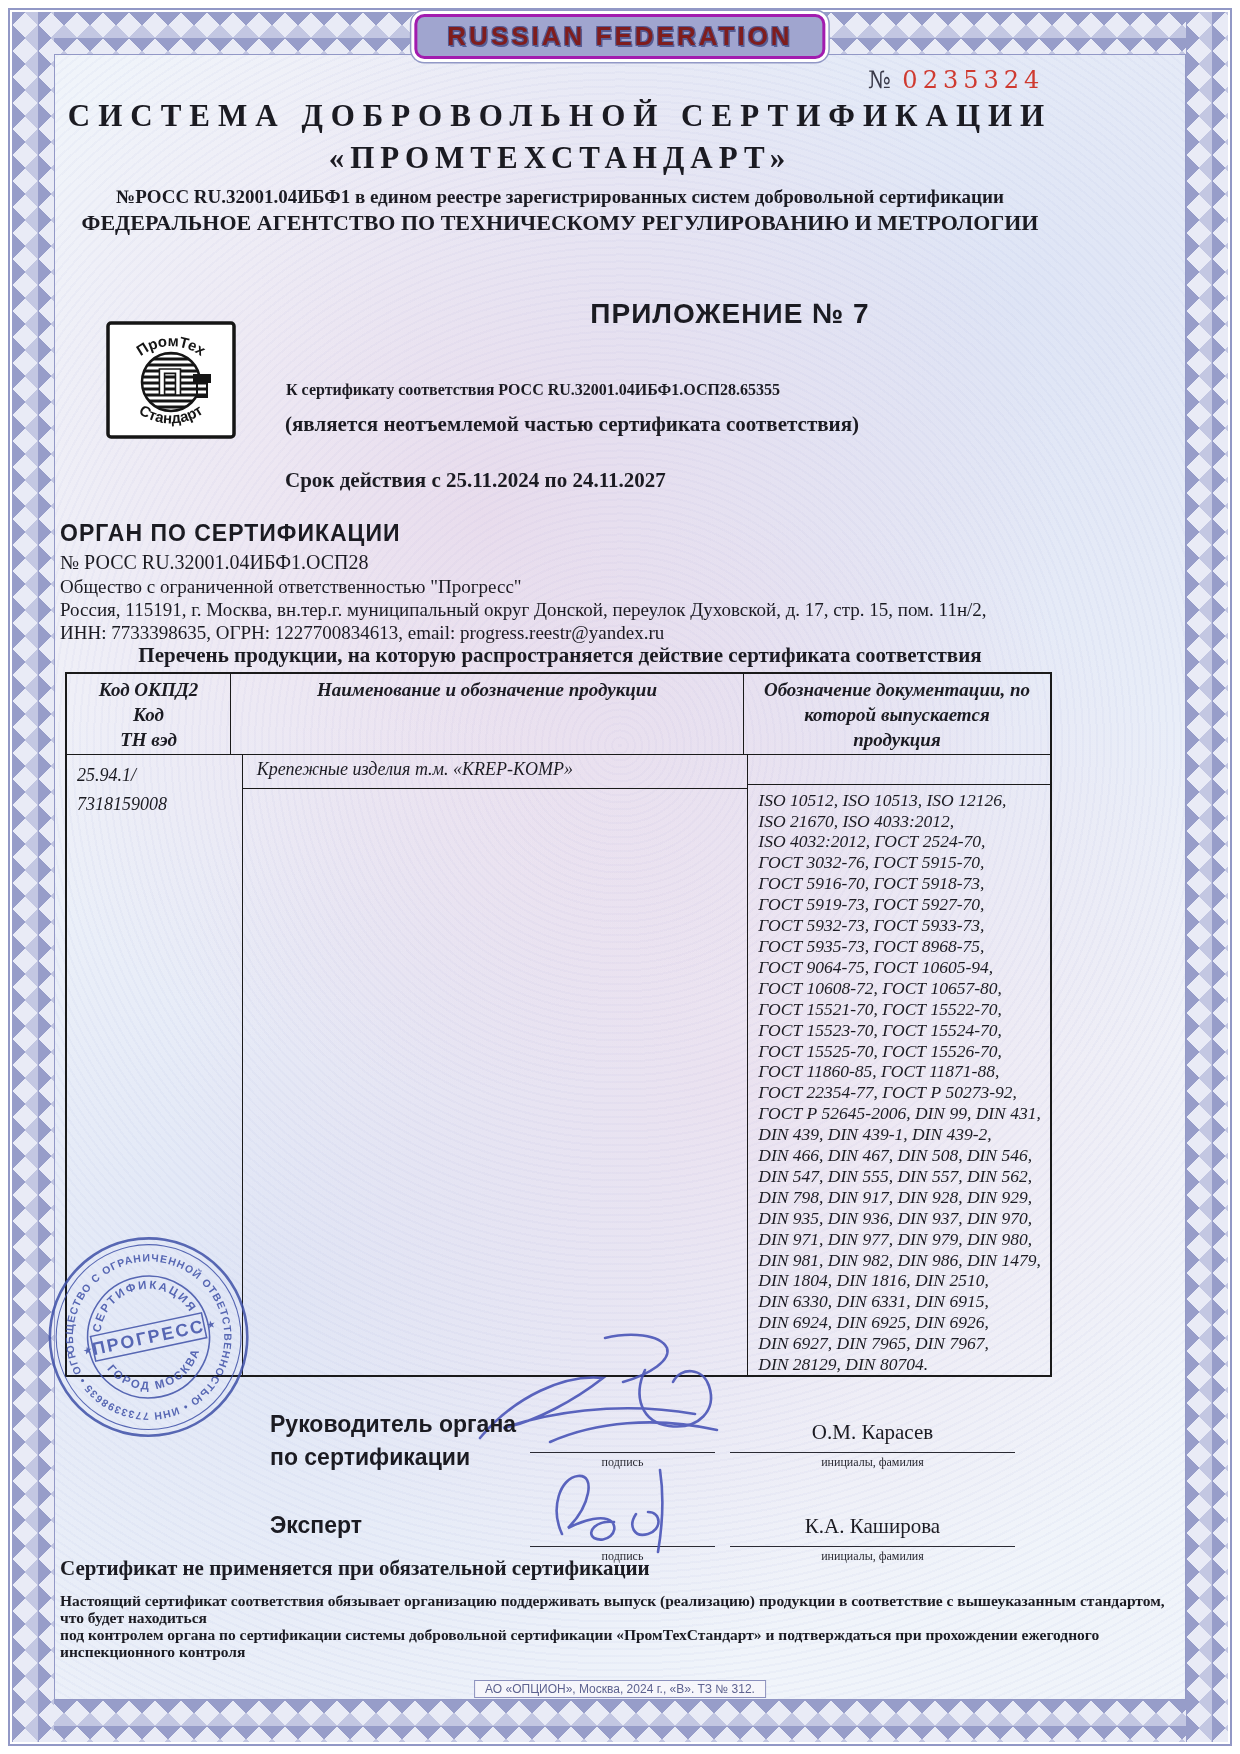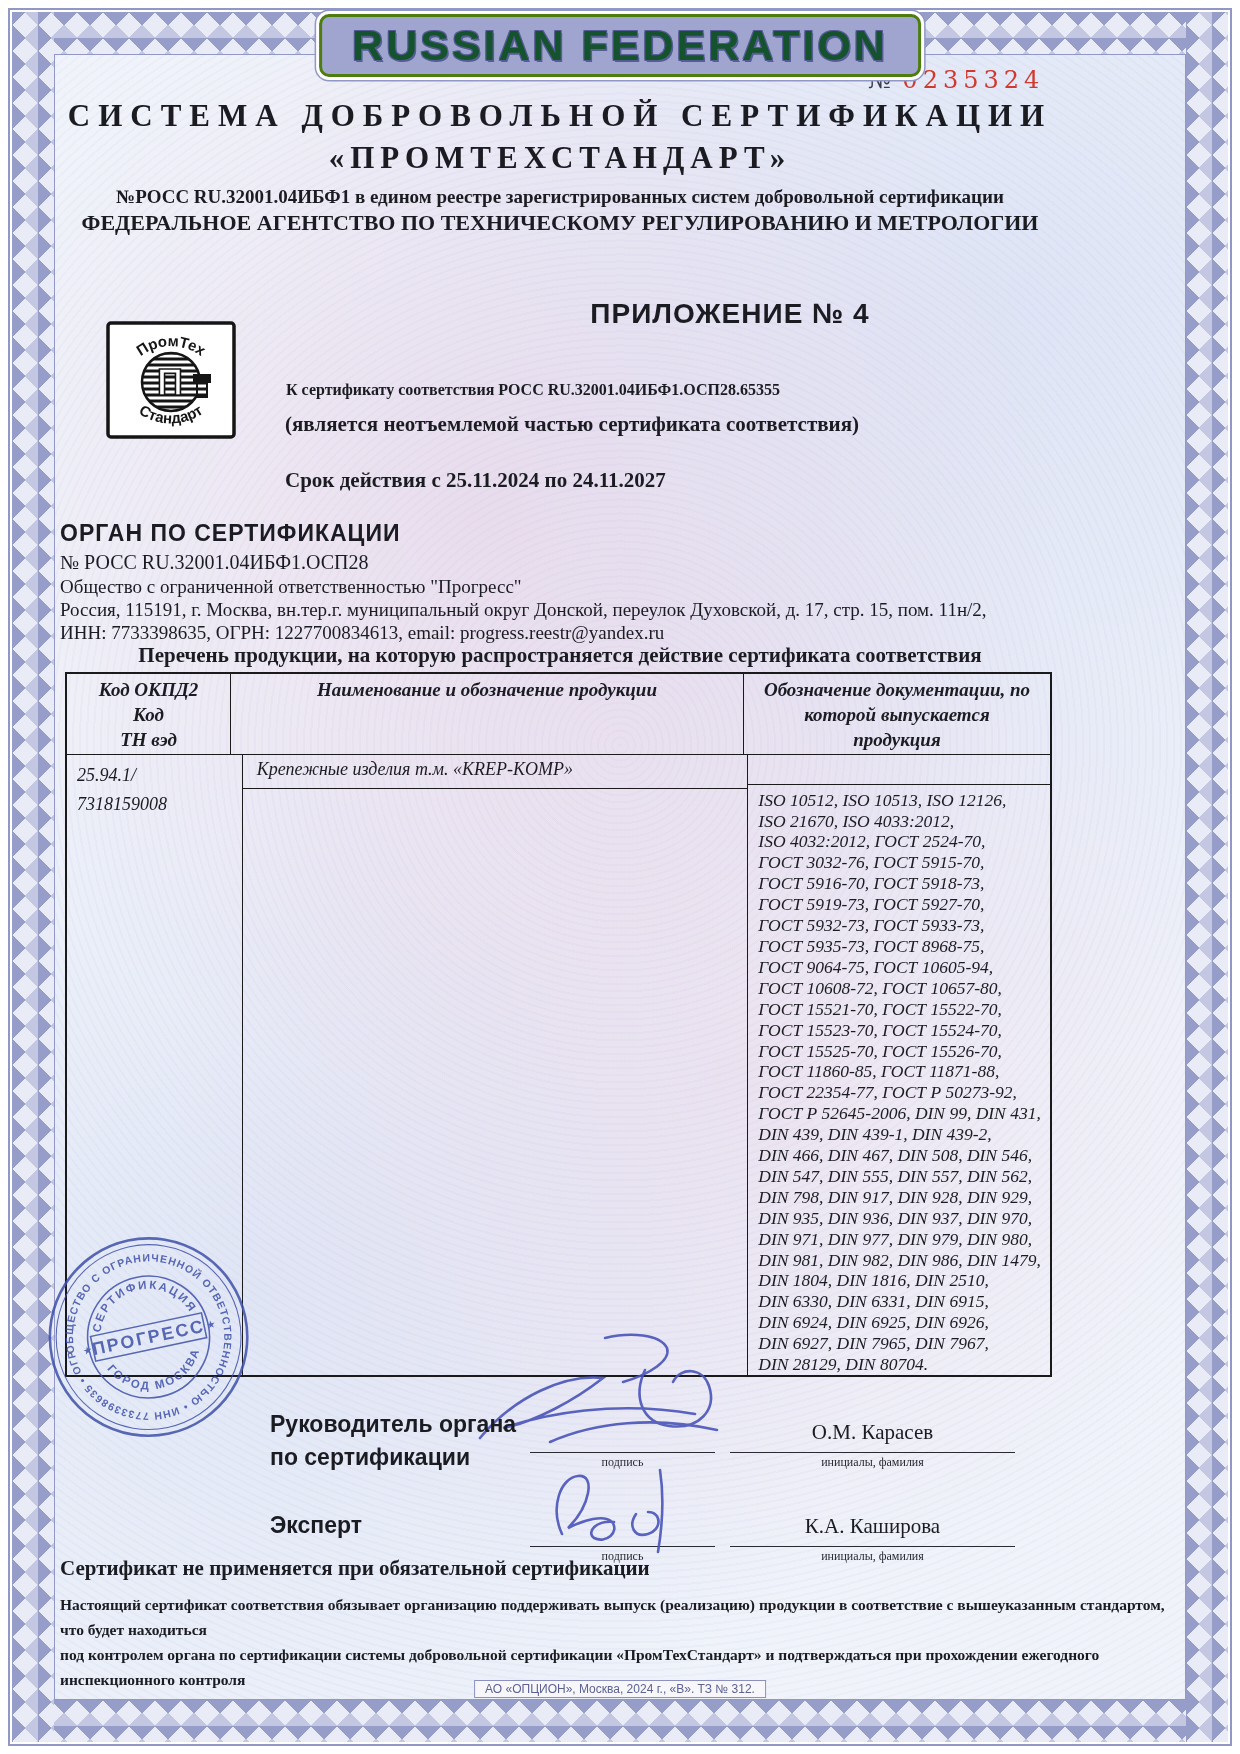--- a/index.html
+++ b/index.html
@@ -31,24 +31,24 @@
   .inner{position:absolute;inset:54px;border:1.5px solid #9298c6;
     background-color:#f0f4fa;
     background-image:
       radial-gradient(circle at 38% 28%, rgba(223,168,205,0.28), transparent 42%),
       radial-gradient(circle at 60% 62%, rgba(223,168,205,0.22), transparent 46%),
       radial-gradient(circle at 18% 75%, rgba(150,165,225,0.18), transparent 40%),
       radial-gradient(circle at 85% 15%, rgba(150,165,225,0.20), transparent 45%),
       repeating-radial-gradient(circle at 50% 42%, rgba(125,140,205,0.05) 0 2px, transparent 2px 7px);}
   
   .banner{position:absolute;top:14px;left:50%;transform:translateX(-50%);z-index:6;
-    background:#a0a5cf;border:3px solid #4d7c0f;border-radius:10px;
+    background:#a0a5cf;border:3px solid #a21caf;border-radius:10px;
     box-shadow:0 0 0 3px #fff, 0 0 0 4.5px #9298c6;
     padding:4px 30px;font-family:"Liberation Sans", sans-serif;font-weight:bold;
-    font-size:43px;letter-spacing:3px;color:#14532d;
+    font-size:26px;letter-spacing:3px;color:#7f1d1d;
     text-shadow:1.5px 1.5px 0 #565c94, -1px -1px 0 #565c94,1px -1px 0 #565c94,-1px 1px 0 #565c94;}
   .certno{position:absolute;top:66px;left:868px;z-index:5;font-family:"DejaVu Serif", serif;
     font-size:24px;letter-spacing:2px;}
   .certno .num-sign{color:#3a3a4a;}
   .certno .num-val{color:#cf3a30;letter-spacing:5px;}
   .center-col{position:absolute;left:60px;width:1000px;text-align:center;}
   .center-col2{position:absolute;left:60px;width:1120px;text-align:left;}
   .title1{top:98px;font-size:31px;font-weight:bold;letter-spacing:8px;}
   .title2{top:140px;font-size:31px;font-weight:bold;letter-spacing:6px;}
   .registry{top:186px;font-size:19px;font-weight:bold;}
@@ -97,21 +97,21 @@
   .cap-sig2{left:530px;top:1549px;width:185px;}
   .line-name2{left:730px;top:1546px;width:285px;}
   .cap-name2{left:730px;top:1549px;width:285px;}
   .name2{position:absolute;left:730px;top:1514px;width:285px;text-align:center;font-size:21px;}
   .squiggle{position:absolute;z-index:2;}
   .sq1{left:455px;top:1330px;}
   .sq2{left:520px;top:1462px;}
   .stamp{position:absolute;left:44px;top:1232px;z-index:2;opacity:0.85;transform:rotate(-12deg);}
   
   .not-applicable{top:1556px;font-size:21px;font-weight:bold;}
-  .footer-note{top:1592px;font-size:15.5px;font-weight:bold;line-height:25px;}
+  .footer-note{top:1592px;font-size:15.5px;font-weight:bold;line-height:17px;}
   .print-info{position:absolute;left:50%;top:1680px;transform:translateX(-50%);z-index:6;
     background:#f6f6fb;border:1.5px solid #8b90bd;padding:1px 10px;
     font-family:"Liberation Sans", sans-serif;font-size:12px;color:#5d628f;white-space:nowrap;}
 </style>
 </head>
 <body>
 
 <div class="page">
 
   <div class="frame-outline"></div>
@@ -150,21 +150,21 @@
       <circle cx="66" cy="62" r="29" fill="url(#hatch)" stroke="#151515" stroke-width="2.5"></circle>
       <rect x="88" y="54" width="18" height="9" fill="#151515"></rect>
       <rect x="92" y="63" width="10" height="14" fill="url(#hatch)" stroke="#151515" stroke-width="2"></rect>
       <text x="52" y="75" font-family="Liberation Sans, sans-serif" font-size="36" font-weight="bold" fill="#ffffff" stroke="#151515" stroke-width="1.6">П</text>
       <text font-family="Liberation Sans, sans-serif" font-size="15" font-weight="bold" fill="#151515">
         <textPath href="#arcBot" startOffset="50%" text-anchor="middle">Стандарт</textPath>
       </text>
     </svg>
   </div>
 
-  <div class="appendix-title">ПРИЛОЖЕНИЕ № 4</div>
+  <div class="appendix-title">ПРИЛОЖЕНИЕ № 7</div>
   <div class="to-cert">К сертификату соответствия РОСС RU.32001.04ИБФ1.ОСП28.65355</div>
   <div class="to-cert-note">(является неотъемлемой частью сертификата соответствия)</div>
   <div class="validity">Срок действия с 25.11.2024 по 24.11.2027</div>
 
   <div class="center-col2 org-heading">ОРГАН ПО СЕРТИФИКАЦИИ</div>
   <div class="center-col2 org-number">№ РОСС RU.32001.04ИБФ1.ОСП28</div>
   <div class="center-col2 org-name">Общество с ограниченной ответственностью "Прогресс"</div>
   <div class="center-col2 org-address">Россия, 115191, г. Москва, вн.тер.г. муниципальный округ Донской, переулок Духовской, д. 17, стр. 15, пом. 11н/2,</div>
   <div class="center-col2 org-details">ИНН: 7733398635, ОГРН: 1227700834613, email: progress.reestr@yandex.ru</div>
 

